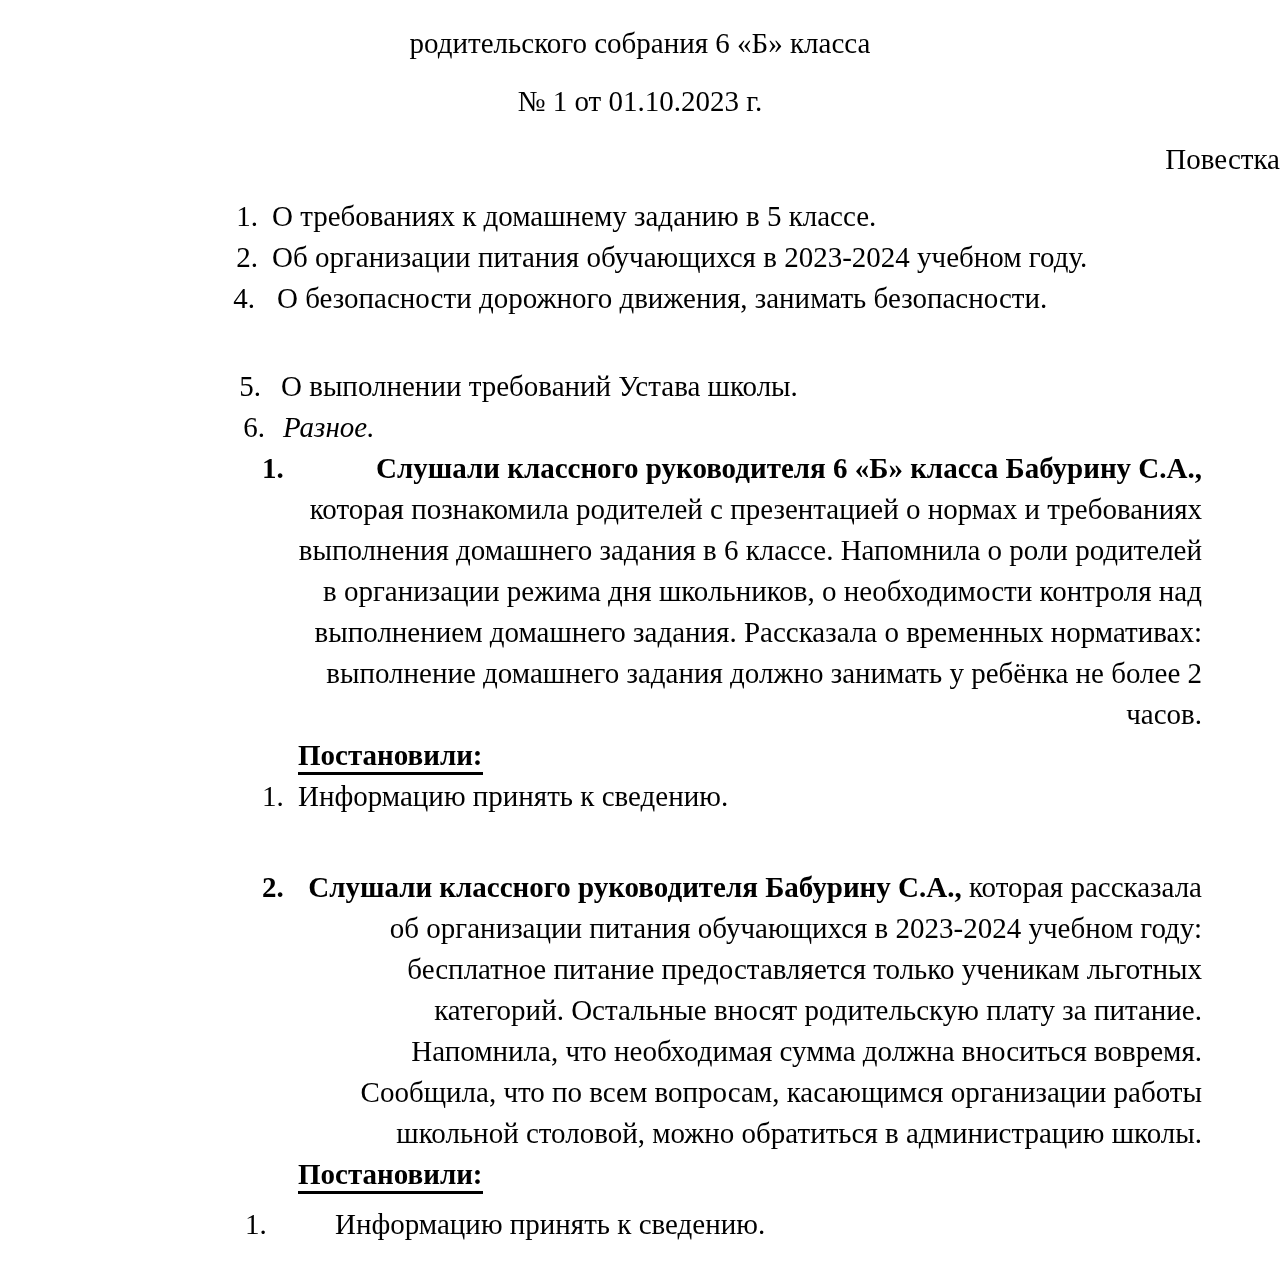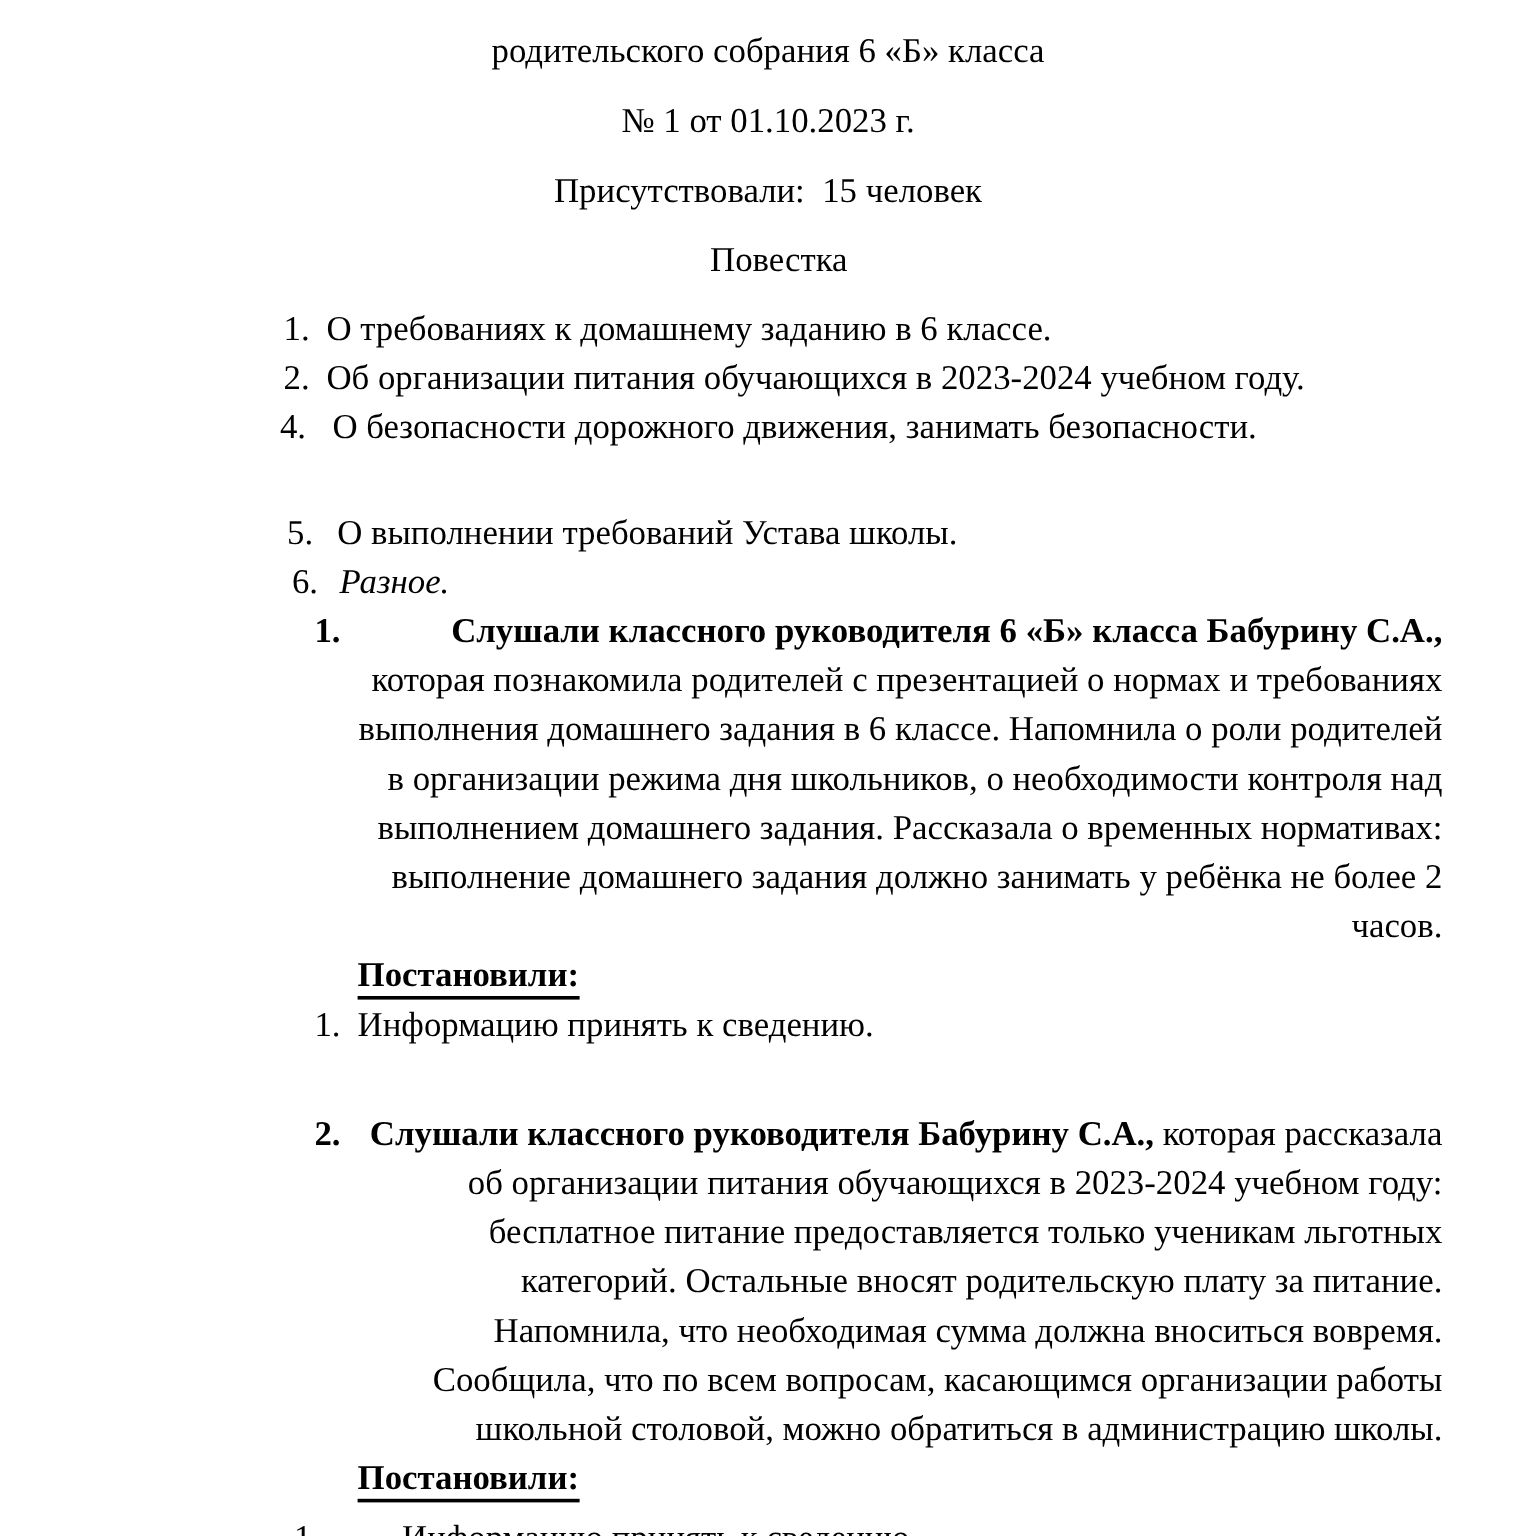--- a/index.html
+++ b/index.html
@@ -25,21 +25,21 @@
   }
 
   
   .hdr {
     text-align: center;
     font-size: 29px;
     line-height: 58px;
     white-space: pre;
   }
   .hdr-agenda {
-    text-align: center;
+    text-align: right;
     font-size: 29px;
     line-height: 58px;
     padding-left: 18px;
   }
 
   
   .agenda {
     margin-top: 8px;
     font-size: 29px;
     line-height: 41px;
@@ -123,28 +123,27 @@
   .gap-sm { height: 9px; }
 </style>
 </head>
 <body>
 
 <div class="page">
 
   <div>
     <div class="hdr">родительского собрания 6 «Б» класса</div>
     <div class="hdr">№ 1 от 01.10.2023 г.</div>
-    <div class="hdr">Присутствовали:  15 человек</div>
     <div class="hdr-agenda">Повестка</div>
   </div>
 
   <div class="agenda">
     <div class="agenda-row ag1">
       <span class="num">1.</span>
-      <span class="txt">О требованиях к домашнему заданию в 6 классе.</span>
+      <span class="txt">О требованиях к домашнему заданию в 5 классе.</span>
     </div>
     <div class="agenda-row ag2">
       <span class="num">2.</span>
       <span class="txt">Об организации питания обучающихся в 2023-2024 учебном году.</span>
     </div>
     <div class="agenda-row ag4">
       <span class="num">4.</span>
       <span class="txt">О безопасности дорожного движения, занимать безопасности.</span>
     </div>
     <div class="agenda-row ag5">

